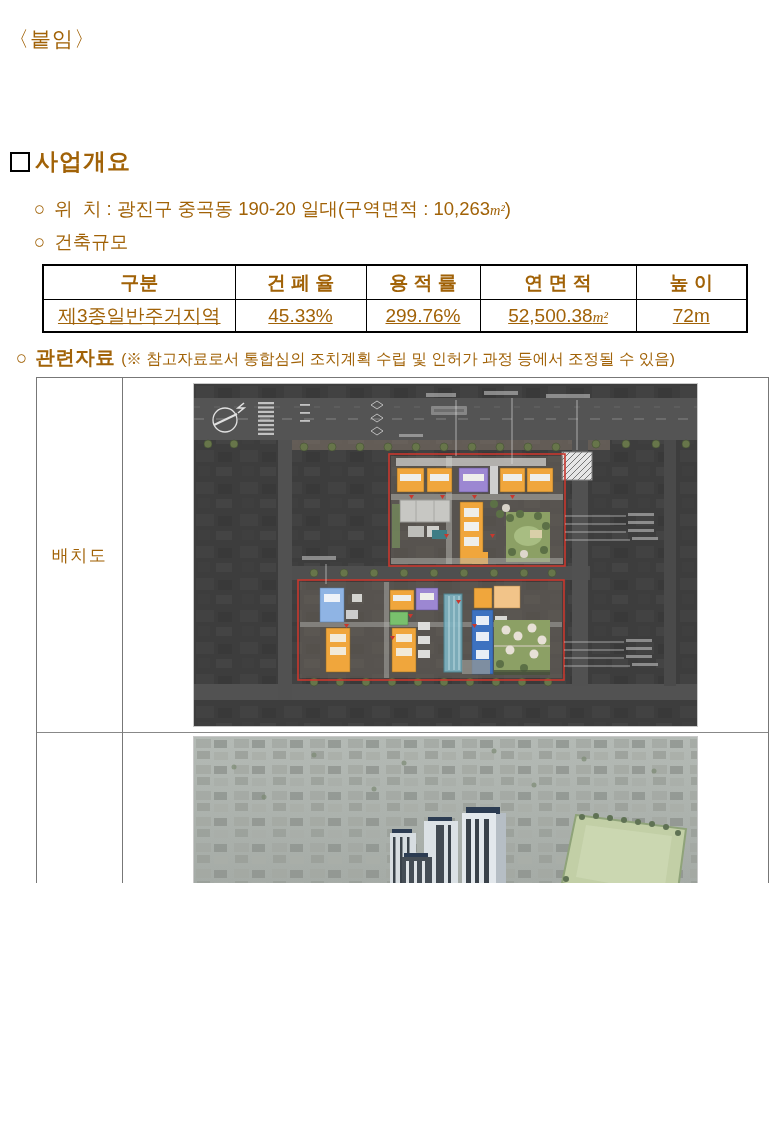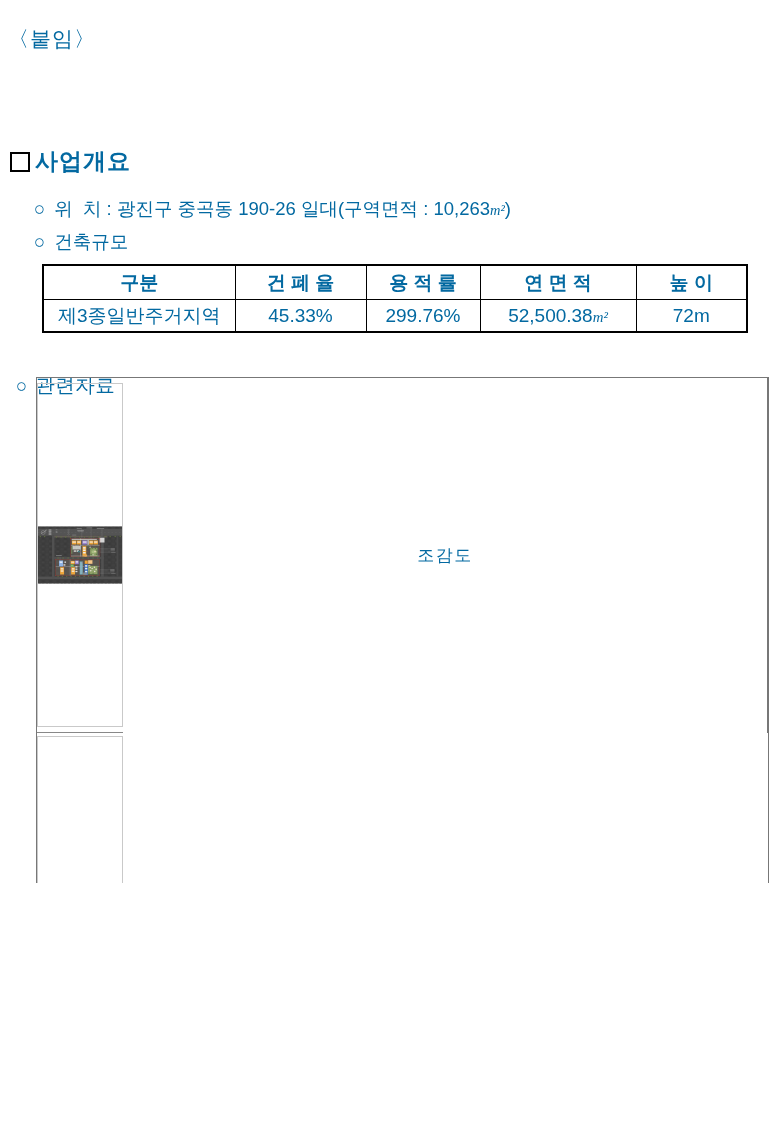--- a/index.html
+++ b/index.html
@@ -1,37 +1,37 @@
 <!DOCTYPE html>
 <html style="--site-bg: #3d3d3d; --site-road: #545454; --boundary-red: #c8382e; --bldg-orange: #f0a63c; --bldg-peach: #f2c489; --bldg-purple: #9c87d2; --bldg-blue: #3d72c0; --bldg-lightblue: #8fb4e4; --bldg-green: #79c06d; --park-green: #8ca065; --tree-olive: #67754a; --pool-teal: #7fb5c4; --field-green: #c2cfa6; --tower-light: #e3e8ec; --tower-dark: #3a424a; --solar-navy: #2c3c52; --blossom-pink: #e5c2ce; --road-gray: #757c7b;"><head>
 <meta charset="utf-8">
 <style>
   html,body{margin:0;padding:0;background:#fff;}
   .page{position:relative;width:780px;height:883px;background:#fff;overflow:hidden;
-        font-family:"Liberation Sans",sans-serif;color:#0369a1;}
+        font-family:"Liberation Sans",sans-serif;color:#a16207;}
   .attach{position:absolute;left:8px;top:25px;font-size:21px;letter-spacing:1px;}
   .title-wrap{position:absolute;top:68px;left:0;width:780px;text-align:center;}
   .title{display:inline-block;font-size:28px;font-weight:700;letter-spacing:.5px;
          border-bottom:3px solid #000;padding:0 6px 3px;}
   .section-head{position:absolute;left:10px;top:146px;display:flex;align-items:center;gap:5px;}
   .sq{width:16px;height:16px;border:2px solid #000;flex:0 0 auto;}
   .section-head .txt{font-size:23px;font-weight:700;letter-spacing:1px;}
   .b-line{position:absolute;font-size:18.5px;white-space:pre;display:flex;align-items:baseline;}
   .b-line .bullet{margin-right:9px;}
   .b1{left:34px;top:196px;}
   .b2{left:34px;top:229px;}
   .unit{font-style:italic;font-family:"Liberation Serif",serif;font-size:.78em;}
   .scale-table{position:absolute;left:42px;top:264px;width:704px;border-collapse:collapse;
                table-layout:fixed;border:2px solid #000;padding-left:44px;}
   .scale-table th,.scale-table td{border:1px solid #000;text-align:center;padding:0;font-size:19px;}
   .scale-table th{font-weight:700;height:33px;}
-  .scale-table td{height:31px;font-weight:400;}
+  .scale-table td{height:31px;font-weight:400;text-decoration:underline;}
   .related-line{position:absolute;left:16px;top:344px;display:flex;align-items:baseline;white-space:pre;}
   .related-line .bullet{font-size:18.5px;margin-right:8px;}
-  .related-heading{font-size:19.5px;font-weight:400;letter-spacing:.5px;margin-top:28px;}
+  .related-heading{font-size:19.5px;font-weight:700;letter-spacing:.5px;}
   .related-note{font-size:15.5px;margin-left:6px;}
   .fig-table{position:absolute;left:36px;top:377px;width:733px;height:736px;border:1px solid #777;
              box-sizing:border-box;display:grid;grid-template-columns:86px 1fr;grid-template-rows:355px 1fr;}
   .fig-label{border-right:1px solid #777;display:flex;align-items:center;justify-content:center;
              font-size:17px;letter-spacing:1.5px;}
   .fig-cell{display:flex;align-items:center;justify-content:center;}
   .rb{border-bottom:1px solid #888;}
   .fig-img{display:block;border:1px solid #c9c9c9;}
 </style>
 </head>
@@ -43,21 +43,21 @@
 
 
   <div class="section-head">
     <span class="sq"></span>
     <span class="txt">사업개요</span>
   </div>
 
   <div class="b-line b1">
     <span class="bullet">○</span>
     <span>위  치 : </span>
-    <span>광진구 중곡동 190-26 일대(구역면적 : 10,263</span><i class="unit">m²</i><span>)</span>
+    <span>광진구 중곡동 190-20 일대(구역면적 : 10,263</span><i class="unit">m²</i><span>)</span>
   </div>
 
   <div class="b-line b2">
     <span class="bullet">○</span>
     <span>건축규모</span>
   </div>
 
   <table class="scale-table">
     <colgroup>
       <col style="width:192px">
@@ -82,24 +82,26 @@
         <td>299.76%</td>
         <td><span>52,500.38</span><i class="unit">m²</i></td>
         <td>72m</td>
       </tr>
     </tbody>
   </table>
 
   <div class="related-line">
     <span class="bullet">○</span>
     <span class="related-heading">관련자료</span>
+    <span class="related-note">(※ 참고자료로서 통합심의 조치계획 수립 및 인허가 과정 등에서 조정될 수 있음)</span>
   </div>
 
   <div class="fig-table">
 
+    <div class="fig-label rb">배치도</div>
     <div class="fig-cell rb">
 
       <svg class="fig-img" width="503" height="342" viewBox="0 0 503 342">
         <defs>
           <pattern id="cb" width="44" height="32" patternUnits="userSpaceOnUse">
             <rect x="2" y="2" width="18" height="12" fill="#464646"></rect>
             <rect x="24" y="4" width="14" height="10" fill="#363636"></rect>
             <rect x="4" y="18" width="12" height="10" fill="#414141"></rect>
             <rect x="22" y="19" width="16" height="9" fill="#4a4a4a"></rect>
           </pattern>

